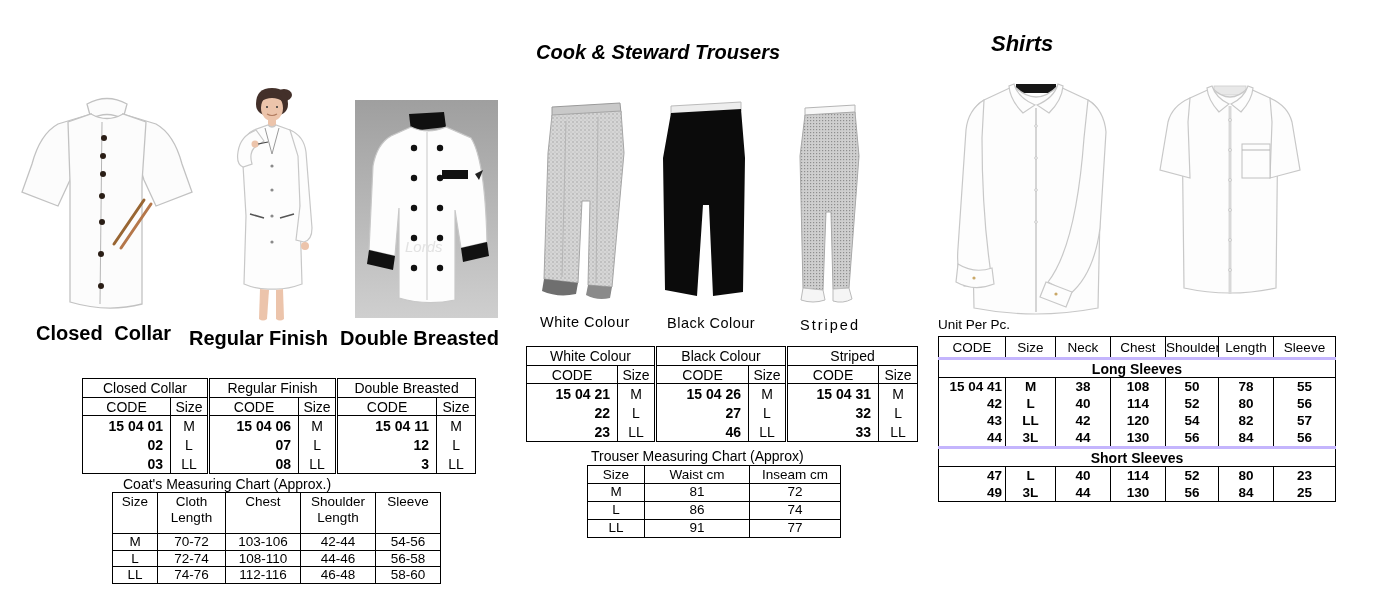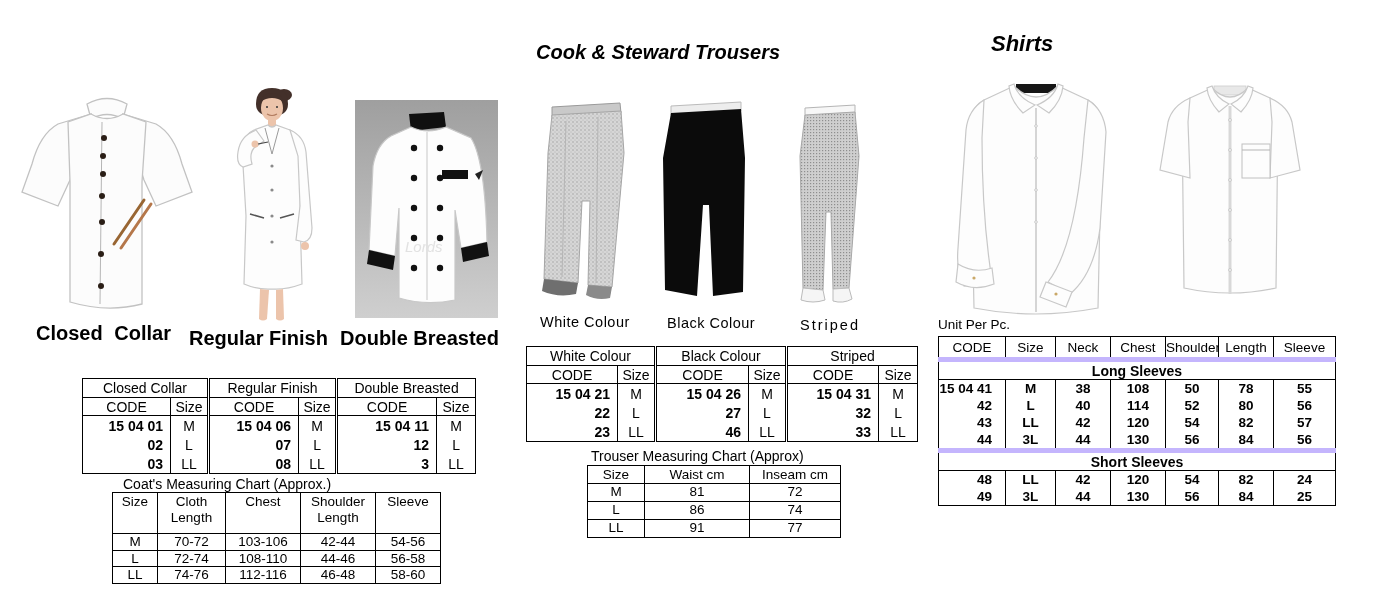--- a/index.html
+++ b/index.html
@@ -33,24 +33,24 @@
   .mc-coats .h{height:41px}
   .mc-coats tbody.rows tr{height:16px}
   .mc-trousers .h{height:17px}
   .mc-trousers tbody.rows tr{height:18px}
 
   
   .shirtst{border:1px solid #000;font-size:13.5px}
   .shirtst .hdr td{height:20px;text-align:center;border-bottom:1px solid #000}
   .shirtst .hdr td+td{border-left:1px solid #000}
   .shirtst .band td{height:17px;text-align:center;font-weight:bold;font-size:14px;
-                    border-top:5px solid #c4b5fd;border-bottom:1px solid #000}
+                    border-top:3px solid #c4b5fd;border-bottom:1px solid #000}
   .shirtst tbody.rows td{font-weight:bold;height:17px;text-align:center}
   .shirtst tbody.rows td+td{border-left:1px solid #000}
-  .shirtst tbody.rows td:first-child{text-align:right;padding-right:13px}
+  .shirtst tbody.rows td:first-child{text-align:right;padding-right:3px}
 
   
   svg{position:absolute;display:block}
   .g{fill:#fcfcfc;stroke:#c2c2c2;stroke-width:1.3}
   .g2{fill:#fdfdfd;stroke:#c8c8c8;stroke-width:1.2}
   .ln{stroke:#b5b5b5;stroke-width:1;fill:none}
 </style>
 </head>
 <body>
 
@@ -453,27 +453,27 @@
           <td>56</td>
         </tr>
       </tbody>
     <tbody>
       <tr class="band">
         <td colspan="7">Short Sleeves</td>
       </tr>
     </tbody>
     <tbody class="rows">
         <tr>
-          <td>48</td>
-          <td>LL</td>
-          <td>42</td>
-          <td>120</td>
-          <td>54</td>
-          <td>82</td>
-          <td>24</td>
+          <td>47</td>
+          <td>L</td>
+          <td>40</td>
+          <td>114</td>
+          <td>52</td>
+          <td>80</td>
+          <td>23</td>
         </tr>
         <tr>
           <td>49</td>
           <td>3L</td>
           <td>44</td>
           <td>130</td>
           <td>56</td>
           <td>84</td>
           <td>25</td>
         </tr>

